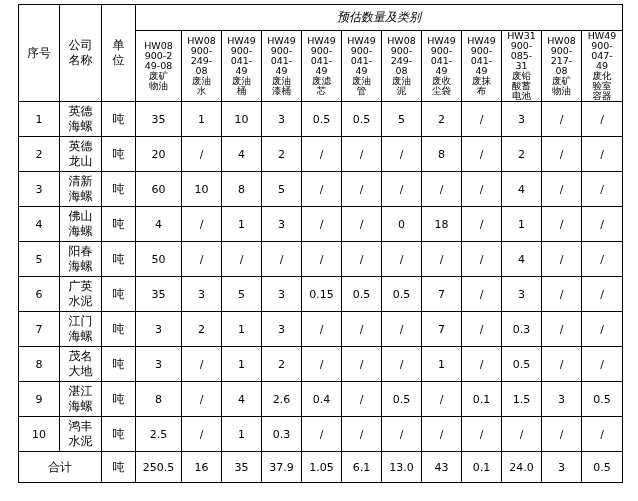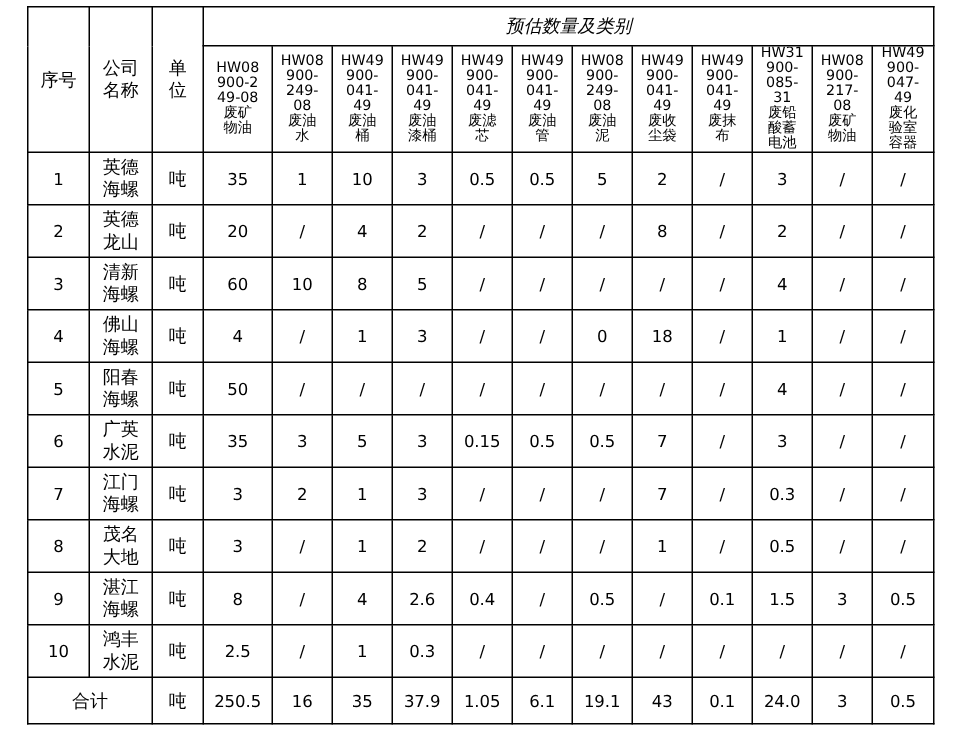--- a/index.html
+++ b/index.html
@@ -346,21 +346,21 @@
   <tbody>
     <tr id="total-row" class="total-row">
       <td colspan="2" class="total-label">合计</td>
       <td class="unit-cell">吨</td>
     <td class="value-cell">250.5</td>
         <td class="value-cell">16</td>
         <td class="value-cell">35</td>
         <td class="value-cell">37.9</td>
         <td class="value-cell">1.05</td>
         <td class="value-cell">6.1</td>
-        <td class="value-cell">19.1</td>
+        <td class="value-cell">13.0</td>
         <td class="value-cell">43</td>
         <td class="value-cell">0.1</td>
         <td class="value-cell">24.0</td>
         <td class="value-cell">3</td>
         <td class="value-cell">0.5</td>
       </tr>
   </tbody>
 </table>
 
 </body></html>

